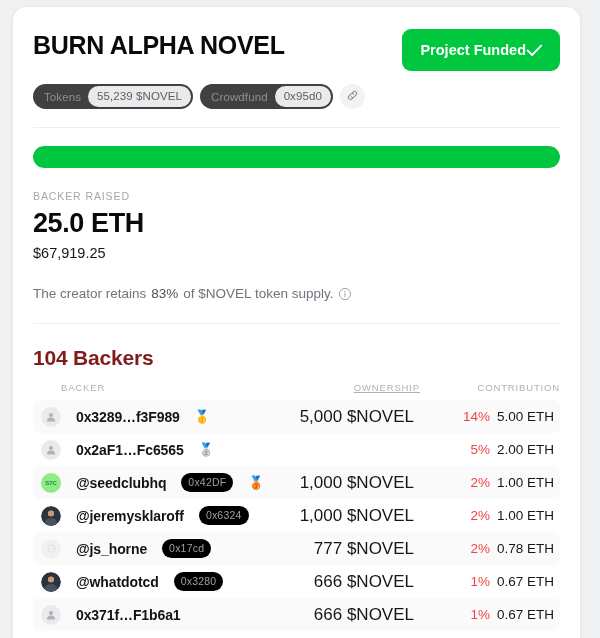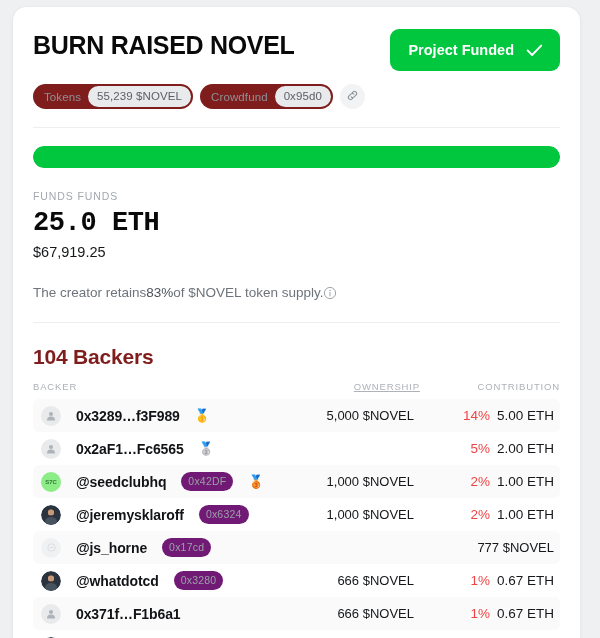--- a/index.html
+++ b/index.html
@@ -51,39 +51,38 @@
   #funded-button {
     background: #00c73e;
     color: #ffffff;
     font-size: 14.5px;
     font-weight: bold;
     border: none;
     border-radius: 9px;
     padding: 13px 17px 13px 18px;
     display: flex;
     align-items: center;
-    gap: 12px;
     cursor: pointer;
     white-space: nowrap;
     font-family: "Liberation Sans", sans-serif;
   }
   #funded-button svg { display: block; }
 
   
   #pill-row {
     display: flex;
     align-items: center;
     gap: 7px;
     margin-top: 13px;
   }
 
   .pill {
     display: flex;
     align-items: center;
-    background: #7f1d1d;
+    background: #404040;
     border-radius: 20px;
     height: 25px;
     padding: 0 2px;
     cursor: pointer;
   }
   .pill .k {
     font-size: 11.5px;
     color: #8b9096;
     padding: 0 7px 0 9px;
     letter-spacing: 0.1px;
@@ -134,35 +133,35 @@
     color: #a3a8ae;
     font-weight: normal;
   }
 
   #funds-eth {
     margin-top: 6px;
     font-size: 27px;
     font-weight: bold;
     color: #0a0a0a;
     letter-spacing: -0.4px;
-    font-family: Liberation Mono, monospace;
   }
 
   #funds-usd {
     margin-top: 6px;
     font-size: 14.5px;
     color: #15171a;
   }
 
   #creator-note {
     margin-top: 25px;
     font-size: 13.5px;
     color: #6e747b;
     display: flex;
     align-items: center;
+    gap: 5px;
   }
   #creator-note .strong { color: #4c5257; }
 
   
   #backers-section { padding: 0 20px; }
 
   #backers-heading {
     margin-top: 22px;
     font-size: 21px;
     font-weight: bold;
@@ -171,20 +170,21 @@
   }
 
   #table-head {
     display: flex;
     align-items: flex-end;
     margin-top: 12px;
     padding-bottom: 7px;
     font-size: 9.5px;
     letter-spacing: 0.85px;
     color: #adb2b8;
+    margin-left: 28px;
   }
   .col-backer { flex: 1; }
   .col-ownership { width: 150px; text-align: right; text-decoration: underline; }
   .col-contribution { width: 140px; text-align: right; }
 
   .row {
     display: flex;
     align-items: center;
     height: 33px;
     border-radius: 6px;
@@ -220,32 +220,32 @@
     font-size: 14px;
     color: #111316;
     font-weight: bold;
     letter-spacing: -0.1px;
     white-space: nowrap;
   }
 
   .suffix-pill {
     font-size: 10.5px;
     color: #9ba0a6;
-    background: #701a75;
+    background: #000000;
     border-radius: 20px;
     padding: 3px 7px 4px 7px;
     letter-spacing: 0.2px;
   }
 
   .medal { font-size: 13px; line-height: 1; }
 
   .ownership-cell {
     width: 150px;
     text-align: right;
-    font-size: 13px;
+    font-size: 17px;
     color: #15171a;
     white-space: nowrap;
   }
 
   .contribution-cell {
     width: 140px;
     text-align: right;
     font-size: 13.5px;
     color: #15171a;
     white-space: nowrap;
@@ -255,21 +255,21 @@
     margin-right: 7px;
   }
 </style>
 </head>
 <body>
 
 <div id="card">
 
   <div id="header">
     <div class="header-top">
-      <div id="project-title">BURN RAISED NOVEL</div>
+      <div id="project-title">BURN ALPHA NOVEL</div>
 
       <button id="funded-button" style="background: rgb(0, 199, 62);">
         <span>Project Funded</span>
         <span>
           <svg width="17" height="13" viewBox="0 0 17 13" fill="none">
             <path d="M1.6 6.4 L6.1 11 L15.2 1.6" stroke="#ffffff" stroke-width="1.9" stroke-linecap="round" stroke-linejoin="round"></path>
           </svg>
         </span>
       </button>
     </div>
@@ -294,21 +294,21 @@
     </div>
 
     <div class="divider"></div>
   </div>
 
   <div id="progress-section">
     <div id="progress-track" style="background: rgb(237, 238, 240);">
       <div id="progress-fill" style="width: 100%; background: rgb(0, 199, 62);"></div>
     </div>
 
-    <div id="funds-label">FUNDS FUNDS</div>
+    <div id="funds-label">BACKER RAISED</div>
     <div id="funds-eth">25.0 ETH</div>
     <div id="funds-usd">$67,919.25</div>
 
     <div id="creator-note">
       <span>The creator retains </span>
         <span class="strong">83%</span>
         <span> of $NOVEL token supply.</span>
       <span>
         <svg width="14" height="14" viewBox="0 0 16 16" fill="none" style="display:block">
           <circle cx="8" cy="8" r="6.4" stroke="#9ba0a6" stroke-width="1.1"></circle>
@@ -389,20 +389,21 @@
             <div class="avatar faint">
               <svg width="11" height="11" viewBox="0 0 16 16">
                 <circle cx="8" cy="8" r="5.4" stroke="#d8dade" stroke-width="1.2" fill="none"></circle>
                 <path d="M5.4 8 h5.2" stroke="#d8dade" stroke-width="1.2"></path>
               </svg>
             </div>
             <span class="backer-name">@js_horne</span>
             <span class="suffix-pill">0x17cd</span>
           </div>
           <div class="ownership-cell">777 $NOVEL</div>
+          <div class="contribution-cell"><span class="pct">2%</span>0.78 ETH</div>
         </div>
         <div class="row">
           <div class="backer-cell">
             <div class="avatar">
               <svg width="20" height="20" viewBox="0 0 20 20">
                 <circle cx="10" cy="10" r="10" fill="#2a3440"></circle>
                 <circle cx="10" cy="7.4" r="3.4" fill="#caa municipality"></circle>
                 <ellipse cx="10" cy="16.5" rx="6" ry="4.6" fill="#47525f"></ellipse>
                 <circle cx="10" cy="7.4" r="3.2" fill="#c49a7a"></circle>
               </svg>

